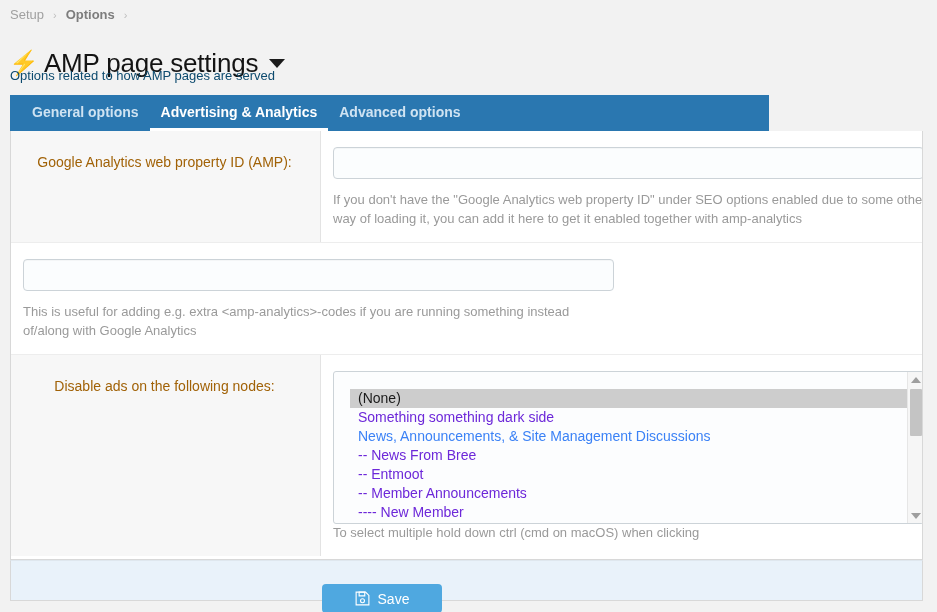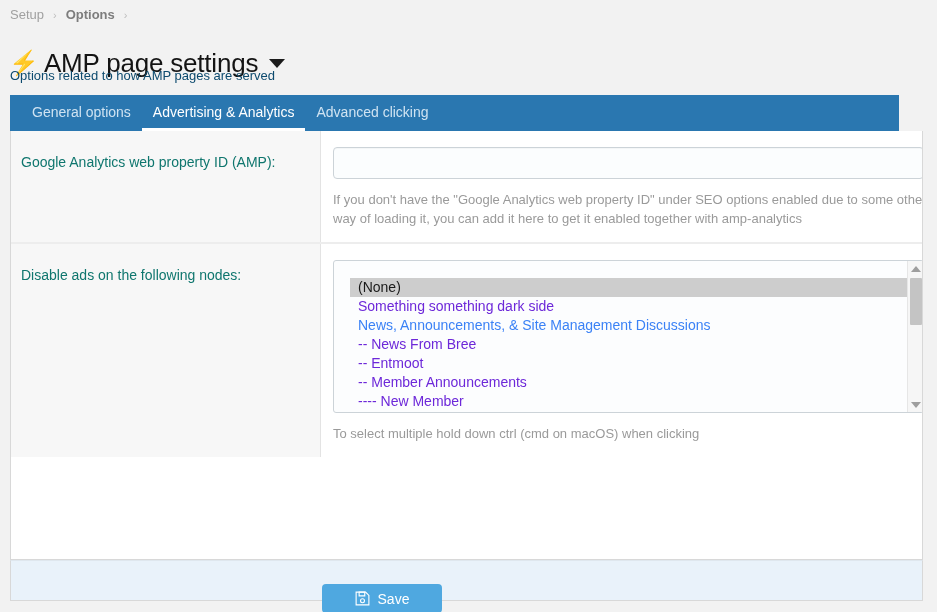--- a/index.html
+++ b/index.html
@@ -76,26 +76,27 @@
     font-size: 13px;
     line-height: 16px;
     color: #0c4a6e;
     white-space: nowrap;
   }
 
   
   .tabbar {
     position: absolute;
     left: 10px; top: 95px;
-    width: 889px;
+    width: 759px;
     height: 36px;
     background: #2a77b0;
     display: flex;
     align-items: stretch;
     padding-left: 11px;
+    font-weight: bold;
   }
   .tab {
     display: flex;
     align-items: center;
     padding: 0 11px;
     font-size: 14px;
     color: #cfe3f2;
     cursor: pointer;
     border-bottom: 3px solid transparent;
     white-space: nowrap;
@@ -124,25 +125,25 @@
     align-items: flex-start;
     width: 100%;
   }
   .form-row + .form-row { border-top: 1px solid #ededed; }
 
   .row-label {
     width: 310px;
     flex: 0 0 310px;
     background: #f7f7f7;
     border-right: 1px solid #e3e3e3;
-    text-align: left;
+    text-align: center;
     padding: 22px 12px 22px 10px;
     font-size: 14px;
     line-height: 18px;
-    color: #0f766e;
+    color: #a16207;
     align-self: stretch;
   }
   .row-field {
     flex: 1 1 auto;
     padding: 16px 12px 14px 12px;
     min-width: 0;
   }
 
   .text-input {
     display: block;
@@ -224,21 +225,20 @@
   .ms-sb-thumb {
     position: absolute;
     left: 2px; top: 17px;
     width: 12px; height: 47px;
     background: #c4c4c4;
     border-radius: 1px;
     cursor: pointer;
   }
 
   .select-hint {
-    margin-top: 12px;
     font-size: 13px;
     line-height: 18px;
     color: #9a9a9a;
   }
 
   
   .form-footer {
     position: absolute;
     left: 10px; top: 560px;
     width: 913px;
@@ -284,34 +284,38 @@
   <h1 class="page-title">
     <span class="title-emoji">⚡</span>
     <span class="title-text">AMP page settings</span>
     <span class="title-caret"></span>
   </h1>
   <div class="page-subtitle">Options related to how AMP pages are served</div>
 
   <div class="tabbar">
     <div class="tab">General options</div>
     <div class="tab active">Advertising &amp; Analytics</div>
-    <div class="tab">Advanced clicking</div>
+    <div class="tab">Advanced options</div>
   </div>
 
   <div class="panel">
 
     <div class="form-row">
       <div class="row-label">Google Analytics web property ID (AMP):</div>
       <div class="row-field">
         <input class="text-input" type="text" placeholder="" style="">
         <div class="field-hint">If you don't have the "Google Analytics web property ID" under SEO options enabled due to some other way of loading it, you can add it here to get it enabled together with amp-analytics</div>
       </div>
     </div>
 
     <div class="form-row">
+      <div class="row-field">
+        <input class="text-input" type="text" placeholder="" style="">
+        <div class="field-hint">This is useful for adding e.g. extra &lt;amp-analytics&gt;-codes if you are running something instead of/along with Google Analytics</div>
+      </div>
     </div>
 
     <div class="form-row">
       <div class="row-label">Disable ads on the following nodes:</div>
       <div class="row-field">
         <div class="multiselect-wrap">
           <ul class="multiselect-list" id="ms-list">
               <li class="ms-option selected">(None)</li>
               <li class="ms-option">Something something dark side</li>
               <li class="ms-option disabled">News, Announcements, &amp; Site Management Discussions</li>

